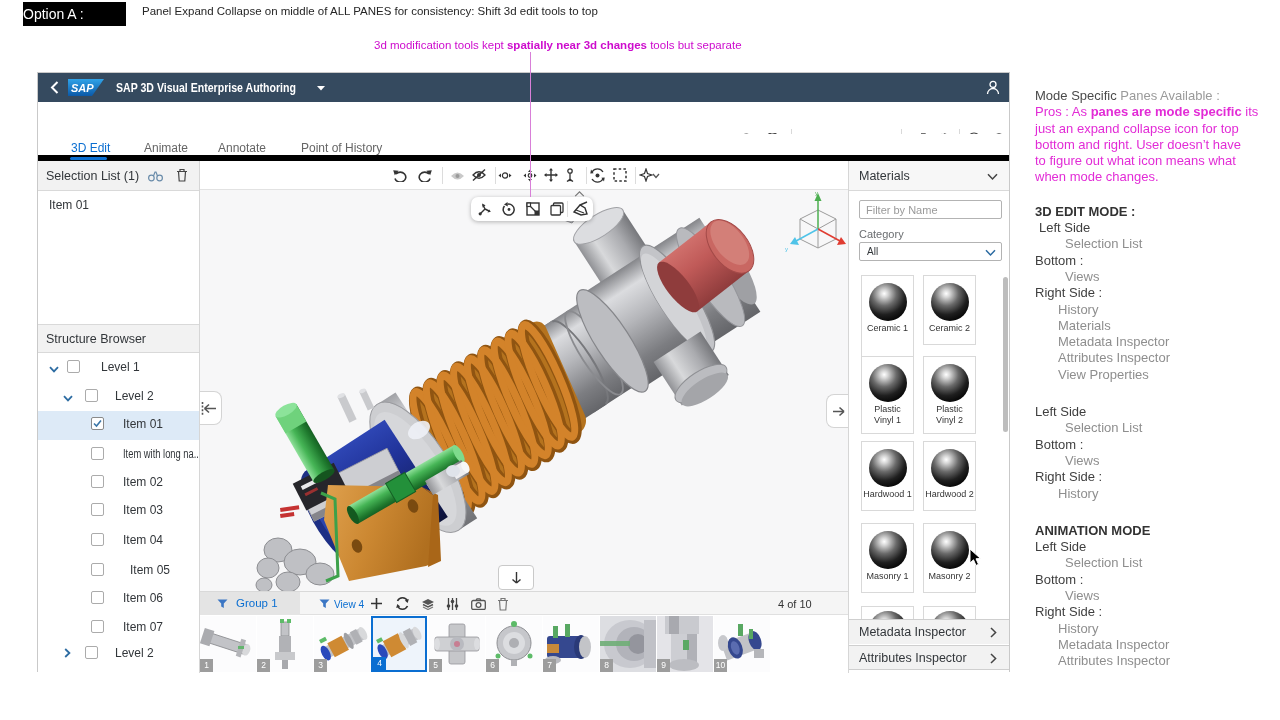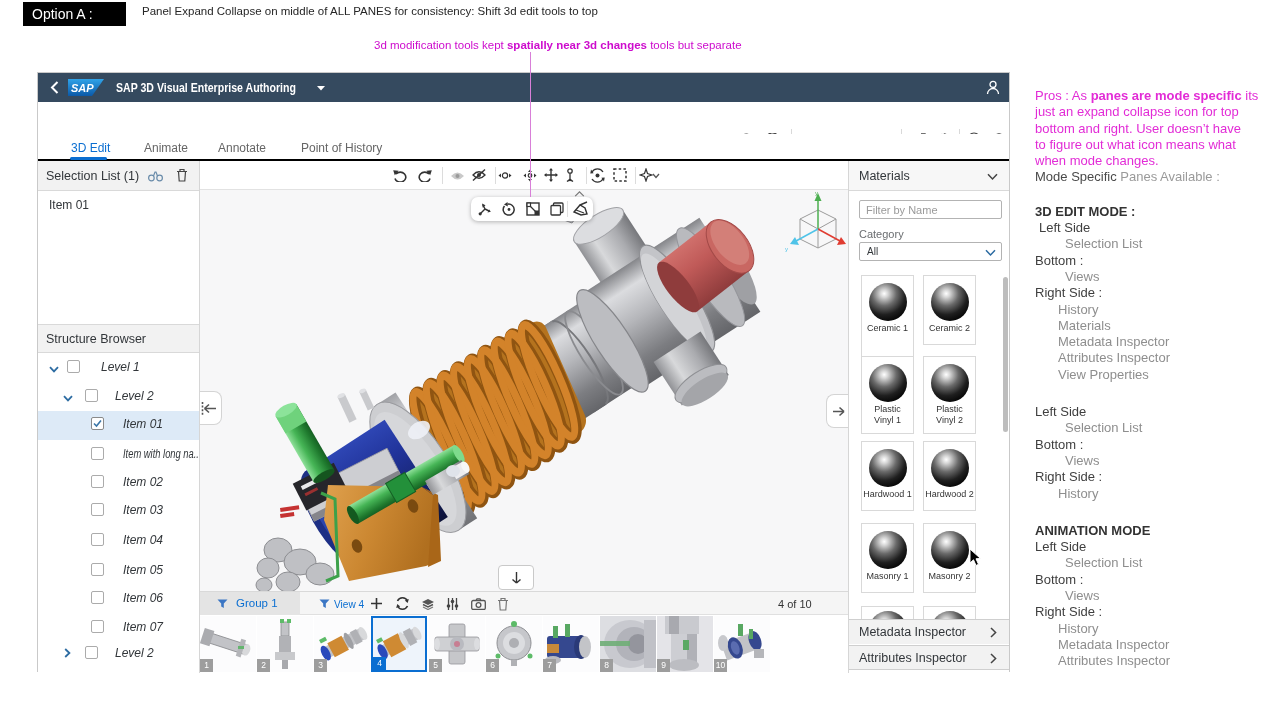--- a/index.html
+++ b/index.html
@@ -5,21 +5,21 @@
   * { margin:0; padding:0; box-sizing:border-box; }
   html,body { width:1280px; height:720px; background:#fff; font-family:"Liberation Sans", sans-serif; }
   #page { position:relative; width:1280px; height:720px; background:#fff; overflow:hidden; font-family:"Liberation Sans", sans-serif; }
   .abs { position:absolute; }
   svg { display:block; }
 </style>
 </head>
 <body>
 <div id="page">
 
-  <div class="abs" style="left:23px; top:2px; width:103px; height:24px; background:#000; color:#fff; font-size:14px; line-height:24px; padding-left:9px;">Option A :</div>
+  <div class="abs" style="left:23px; top:2px; width:103px; height:24px; background:#000; color:#fff; font-size:14px; line-height:24px; ">Option A :</div>
   <div class="abs" style="left:142px; top:5px; font-size:11.5px; color:#262626;">Panel Expand Collapse on middle of ALL PANES for consistency: Shift 3d edit tools to top</div>
   <div class="abs" style="left:374px; top:39px; font-size:11.5px; color:#cd0bcd;">3d modification tools kept <b>spatially near 3d changes</b> tools but separate</div>
   <div class="abs" style="left:530px; top:52px; width:1px; height:145px; background:#d87fd8; z-index:30;"></div>
 
   <div class="abs" style="left:37px; top:72px; width:973px; height:600px; border:1px solid #c9c9c9; background:#fff;">
 
     <div class="abs" style="left:0; top:0; width:971px; height:29px; background:#354a5f;">
       <svg class="abs" style="left:12px; top:8px;" width="9" height="13" viewBox="0 0 9 13">
           <path d="M7.5 1 L2 6.5 L7.5 12" stroke="#fff" stroke-width="2" fill="none"></path>
         </svg>
@@ -69,21 +69,21 @@
       <svg class="abs" style="left:929px; top:8px;" width="14" height="14" viewBox="0 0 14 14">
           <circle cx="7" cy="7" r="6" stroke="#444" stroke-width="1.2" fill="none"></circle>
           <text x="4" y="10.3" font-size="9" fill="#444" font-family="Liberation Sans">?</text>
         </svg>
       <svg class="abs" style="left:954px; top:8px;" width="14" height="14" viewBox="0 0 14 14">
           <path d="M2 9 v-2 a5 5 0 0 1 10 0 v2" stroke="#333" stroke-width="1.5" fill="none"></path>
           <path d="M12 9 a2 2 0 0 1 -4 4" stroke="#333" stroke-width="1.5" fill="none"></path>
         </svg>
     </div>
 
-    <div class="abs" style="left:0; top:61px; width:971px; height:27px; background:#fff; border-bottom:2px solid #000000;">
+    <div class="abs" style="left:0; top:61px; width:971px; height:27px; background:#fff; border-bottom:6px solid #000000;">
       <div class="abs" style="left:33px; top:7px; font-size:12px; color:#0a6ed1;">3D Edit</div>
       <div class="abs" style="left:32px; top:23px; width:37px; height:3px; background:#0a6ed1; border-radius:2px;"></div>
       <div class="abs" style="left:106px; top:7px; font-size:12px; color:#666;">Animate</div>
       <div class="abs" style="left:180px; top:7px; font-size:12px; color:#666;">Annotate</div>
       <div class="abs" style="left:263px; top:7px; font-size:12px; color:#666;">Point of History</div>
     </div>
 
     <div class="abs" style="left:0; top:88px; width:162px; height:512px; background:#fff; border-right:1px solid #d6d6d6; overflow:hidden; white-space:nowrap;">
       <div class="abs" style="left:0; top:0; width:161px; height:30px; background:#f2f2f2; border-bottom:1px solid #d9d9d9;">
         <div class="abs" style="left:8px; top:8px; font-size:12.5px; color:#32363a;">Selection List (1)</div>
@@ -94,21 +94,21 @@
           </svg>
         <svg class="abs" style="left:138px; top:7px;" width="12" height="14" viewBox="0 0 12 14">
             <path d="M1 3.5 h10 M4 3 V1.5 h4 V3 M2.5 3.5 l0.7 9.5 h5.6 l0.7 -9.5" stroke="#444" stroke-width="1.2" fill="none"></path>
           </svg>
       </div>
       <div class="abs" style="left:11px; top:37px; font-size:12px; color:#32363a;">Item 01</div>
       <div class="abs" style="left:0; top:163px; width:161px; height:29px; background:#f2f2f2; border-top:1px solid #d9d9d9; border-bottom:1px solid #d9d9d9;">
         <div class="abs" style="left:8px; top:7px; font-size:12.5px; color:#32363a;">Structure Browser</div>
       </div>
 
-      <div class="abs" style="left:0; top:192px; width:161px; height:320px;font-style:italic;">
+      <div class="abs" style="left:0; top:192px; width:161px; height:320px;">
         <div class="abs" style="left:0; top:58px; width:161px; height:29px; background:#ddeaf7;"></div>
 
         <svg class="abs" style="left:11px; top:13px;" width="10" height="7" viewBox="0 0 10 7">
             <path d="M1 1.2 L5 5.4 L9 1.2" stroke="#2d6ca2" stroke-width="1.8" fill="none"></path>
           </svg>
         <div class="abs" style="left:29px; top:7px; width:13px; height:13px; border:1px solid #ababab; border-radius:2px; background:#fff;"></div>
         <div class="abs" style="left:63px; top:7px; font-size:12px; color:#32363a;">Level 1</div>
 
         <svg class="abs" style="left:25px; top:42px;" width="10" height="7" viewBox="0 0 10 7">
             <path d="M1 1.2 L5 5.4 L9 1.2" stroke="#2d6ca2" stroke-width="1.8" fill="none"></path>
@@ -125,21 +125,21 @@
 
         <div class="abs" style="left:53px; top:94px; width:13px; height:13px; border:1px solid #ababab; border-radius:2px; background:#fff;"></div>
         <div class="abs" style="left:85px; top:94px; font-size:12px; color:#32363a; transform:scaleX(0.78); transform-origin:0 0;">Item with long na...</div>
         <div class="abs" style="left:53px; top:122px; width:13px; height:13px; border:1px solid #ababab; border-radius:2px; background:#fff;"></div>
         <div class="abs" style="left:85px; top:122px; font-size:12px; color:#32363a;">Item 02</div>
         <div class="abs" style="left:53px; top:150px; width:13px; height:13px; border:1px solid #ababab; border-radius:2px; background:#fff;"></div>
         <div class="abs" style="left:85px; top:150px; font-size:12px; color:#32363a;">Item 03</div>
         <div class="abs" style="left:53px; top:180px; width:13px; height:13px; border:1px solid #ababab; border-radius:2px; background:#fff;"></div>
         <div class="abs" style="left:85px; top:180px; font-size:12px; color:#32363a;">Item 04</div>
         <div class="abs" style="left:53px; top:210px; width:13px; height:13px; border:1px solid #ababab; border-radius:2px; background:#fff;"></div>
-        <div class="abs" style="left:85px; top:210px; font-size:12px; color:#32363a;">Item 05</div>
+        <div class="abs" style="left:92px; top:210px; font-size:12px; color:#32363a;">Item 05</div>
         <div class="abs" style="left:53px; top:238px; width:13px; height:13px; border:1px solid #ababab; border-radius:2px; background:#fff;"></div>
         <div class="abs" style="left:85px; top:238px; font-size:12px; color:#32363a;">Item 06</div>
         <div class="abs" style="left:53px; top:267px; width:13px; height:13px; border:1px solid #ababab; border-radius:2px; background:#fff;"></div>
         <div class="abs" style="left:85px; top:267px; font-size:12px; color:#32363a;">Item 07</div>
 
         <svg class="abs" style="left:26px; top:295px;" width="7" height="10" viewBox="0 0 7 10">
             <path d="M1.2 1 L5.4 5 L1.2 9" stroke="#2d6ca2" stroke-width="1.8" fill="none"></path>
           </svg>
         <div class="abs" style="left:47px; top:293px; width:13px; height:13px; border:1px solid #ababab; border-radius:2px; background:#fff;"></div>
         <div class="abs" style="left:77px; top:293px; font-size:12px; color:#32363a;">Level 2</div>
@@ -713,22 +713,22 @@
         <div class="abs" style="left:10px; top:5px; font-size:12.5px; color:#32363a;">Attributes Inspector</div>
         <svg class="abs" style="left:141px; top:7px;" width="7" height="11" viewBox="0 0 7 11">
             <path d="M1 1 L5.6 5.5 L1 10" stroke="#444" stroke-width="1.5" fill="none"></path>
           </svg>
       </div>
     </div>
 
   </div>
 
   <div class="abs" style="left:1035px; top:88px; width:245px; font-size:13px; line-height:16.3px; color:#3f3f3f;">
+    <div><span style="color:#4a4a4a;">Mode Specific</span> <span style="color:#9a9a9a;">Panes Available :</span></div>
     <div style="color:#e22bd6;">Pros : As <b>panes are mode specific</b> its<br>just an expand collapse icon for top<br>bottom and right. User doesn’t have<br>to figure out what icon means what<br>when mode changes.</div>
-    <div><span style="color:#4a4a4a;">Mode Specific</span> <span style="color:#9a9a9a;">Panes Available :</span></div>
     <div style="height:18px;"></div>
     <div style="font-weight:bold; color:#333;">3D EDIT MODE :</div>
     <div style="padding-left:4px;">Left Side</div>
     <div style="padding-left:30px; color:#8e8e8e;">Selection List</div>
     <div>Bottom :</div>
     <div style="padding-left:30px; color:#8e8e8e;">Views</div>
     <div>Right Side :</div>
     <div style="padding-left:23px; color:#8e8e8e;">History<br>Materials<br>Metadata Inspector<br>Attributes Inspector<br>View Properties</div>
     <div style="height:21px;"></div>
     <div>Left Side</div>

